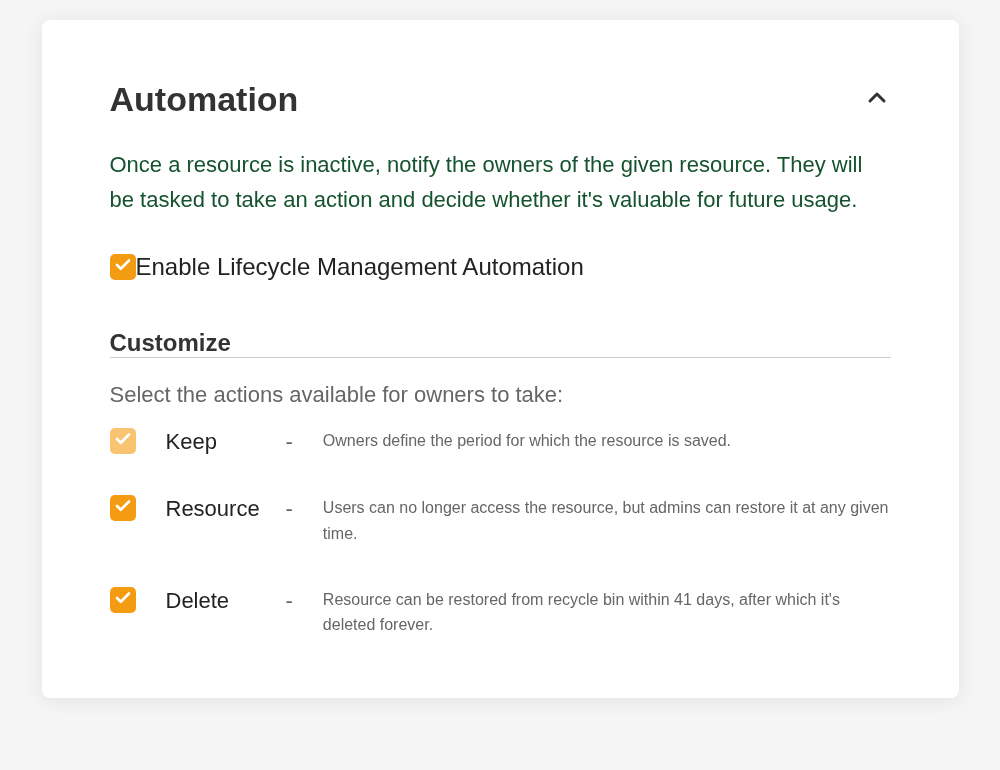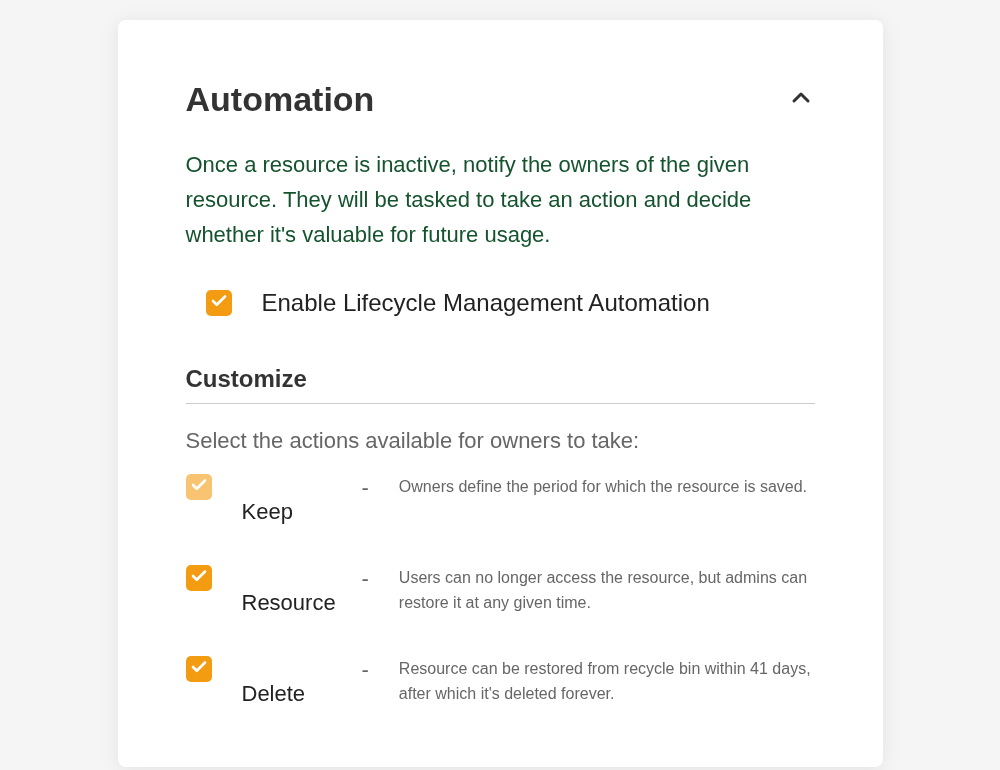--- a/index.html
+++ b/index.html
@@ -11,21 +11,21 @@
       font-family: 'Segoe UI', -apple-system, BlinkMacSystemFont, sans-serif;
       background: #f5f5f5;
       padding: 20px;
       display: flex;
       justify-content: center;
     }
     .card {
       background: #ffffff;
       border-radius: 8px;
       box-shadow: 0 2px 20px rgba(0,0,0,0.08);
-      width: 765px;
+      width: 917px;
       padding: 60px 68px 60px 68px;
     }
     .header-row {
       display: flex;
       justify-content: space-between;
       align-items: center;
       margin-bottom: 28px;
     }
     .title {
       font-size: 34px;
@@ -46,23 +46,21 @@
     }
     .description {
       font-size: 22px;
       color: #14532d;
       line-height: 1.6;
       margin-bottom: 36px;
     }
     .enable-row {
       display: flex;
       align-items: center;
-      gap: 30px;
       margin-bottom: 48px;
-      margin-left: 20px;
     }
     .checkbox {
       width: 26px;
       height: 26px;
       border-radius: 5px;
       display: flex;
       align-items: center;
       justify-content: center;
       cursor: pointer;
       flex-shrink: 0;
@@ -78,21 +76,20 @@
       height: 18px;
     }
     .enable-label {
       font-size: 24px;
       color: #222222;
     }
     .customize-heading {
       font-size: 24px;
       font-weight: 700;
       color: #333333;
-      padding-bottom: 10px;
       border-bottom: 1px solid #cccccc;
       margin-bottom: 24px;
     }
     .customize-sub {
       font-size: 22px;
       color: #666666;
       margin-bottom: 20px;
     }
     .action-row {
       display: flex;
@@ -102,21 +99,20 @@
     }
     .action-row:last-child {
       margin-bottom: 0;
     }
     .action-label {
       font-size: 22px;
       color: #222222;
       width: 90px;
       flex-shrink: 0;
       padding-top: 1px;
-      margin-top: 24px;
     }
     .action-dash {
       font-size: 22px;
       color: #666666;
       flex-shrink: 0;
       padding-top: 1px;
     }
     .action-desc {
       font-size: 16px;
       color: #666666;

